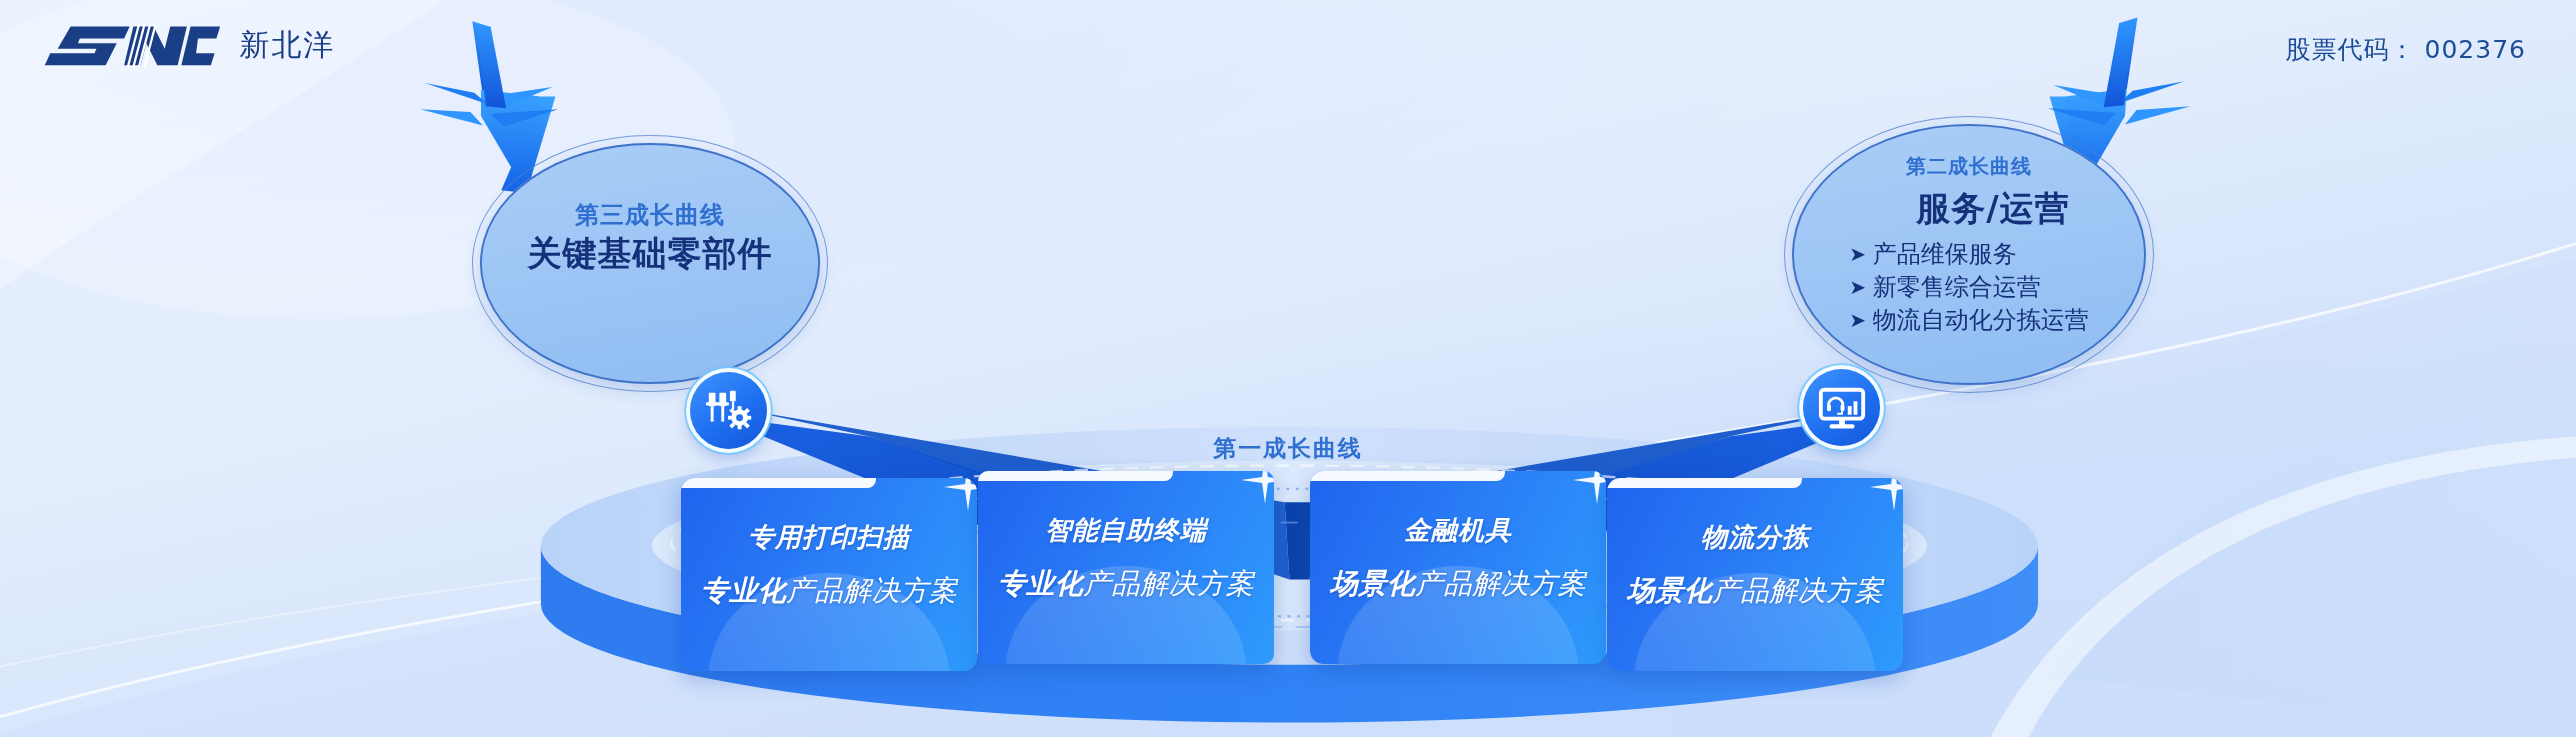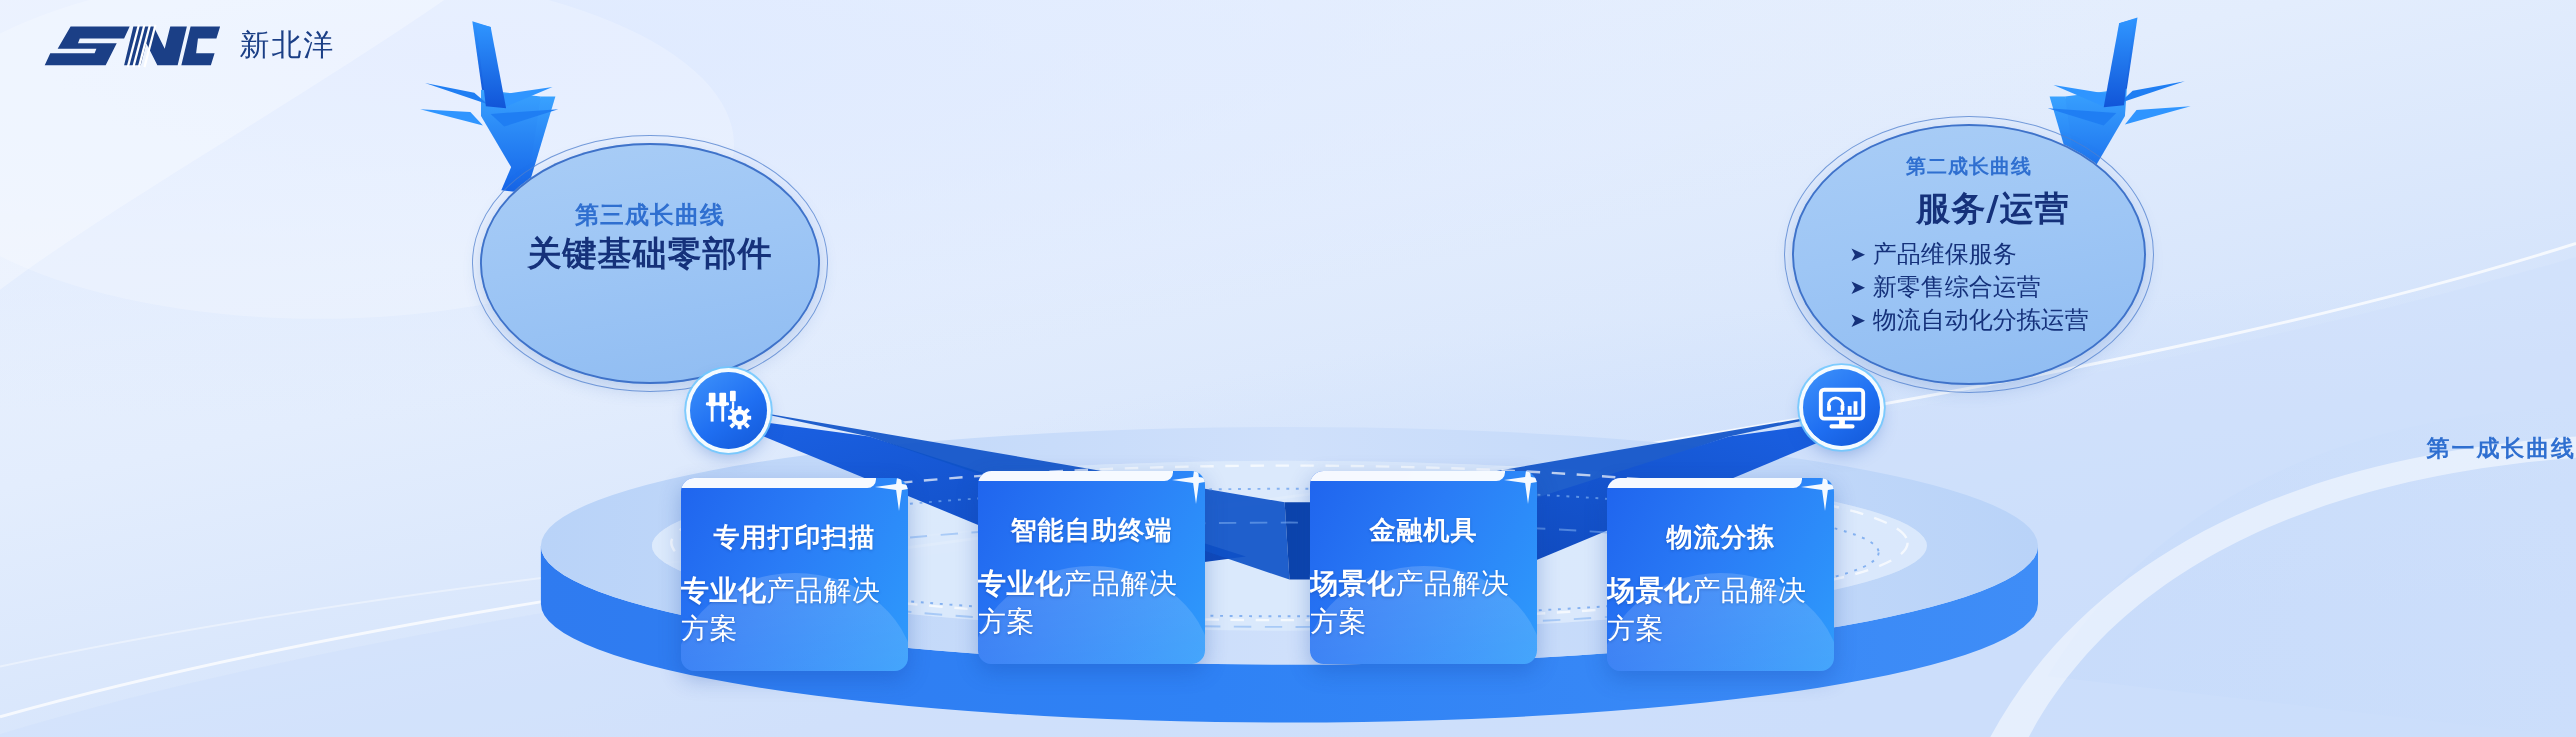--- a/index.html
+++ b/index.html
@@ -69,24 +69,25 @@
     background:linear-gradient(145deg,#3f93fb 0%,#1f6ff2 55%,#1257d6 100%);
     box-shadow:0 0 0 3.9px rgba(255,255,255,.92), 0 0 0 5.8px rgba(110,200,255,.85),
                0 7.7px 17.4px rgba(23,78,180,.35);
     display:flex;align-items:center;justify-content:center;
   }
   #icon-left{left:690px;top:372px;}
   #icon-right{left:1803px;top:369px;}
 
   
   .card{
-    position:absolute;width:227px;height:193px;border-radius:13.5px;
+    position:absolute;width:296px;height:193px;border-radius:13.5px;
     background:linear-gradient(118deg,#1f64ee 0%,#2a7cf6 45%,#2e9bfc 100%);
     box-shadow:0 7.7px 21px rgba(20,70,170,.30);
     overflow:hidden;
+    font-style:italic;
   }
   .card::before{ 
     content:"";position:absolute;left:-7.7px;top:-7.7px;width:203px;height:17.4px;
     background:#ffffff;border-radius:8.7px;transform:rotate(0deg);opacity:.96;
   }
   .card-inner{position:absolute;inset:0;display:flex;flex-direction:column;
     align-items:center;justify-content:flex-start;padding-top:42px;}
   .card-arc{
     position:absolute;left:50%;bottom:-114px;transform:translateX(-50%);
     width:241px;height:212px;border-radius:50%;
@@ -101,21 +102,21 @@
     position:relative;z-index:2;color:#ffffff;font-size:28px;font-weight:500;
     margin-top:17.4px;letter-spacing:0.5px;
     font-family:"DejaVu Sans","Liberation Sans",sans-serif;
     text-shadow:0 1px 2.9px rgba(10,50,130,.35);
   }
   .card-desc b{font-weight:800;}
   .glint{position:absolute;z-index:3;pointer-events:none;}
 
   
   #first-curve-label{
-    position:absolute;left:0;right:0;top:433px;text-align:right;
+    position:absolute;left:0;right:0;top:433px;text-align:center;
     color:#2f6fd0;font-size:23px;font-weight:700;letter-spacing:1.9px;
     font-family:"DejaVu Sans","Liberation Sans",sans-serif;
   }
 </style>
 </head>
 <body>
 
 <div id="stage">
 
   <svg class="bgsvg" viewBox="0 0 2667 764" preserveAspectRatio="none">
@@ -223,20 +224,21 @@
       <g stroke="#ffffff" stroke-width="2.4">
         <line x1="108" y1="4" x2="96" y2="50"></line>
           <line x1="114" y1="4" x2="102" y2="50"></line>
         <line x1="120" y1="4" x2="108" y2="50"></line>
           <line x1="126" y1="4" x2="114" y2="50"></line>
       </g>
     </svg>
     <div class="logo-cn">新北洋</div>
   </div>
 
+  <div class="stock-code">股票代码： 002376</div>
 
   <div class="bubble" id="bubble-left">
     <div class="bubble-sub">第三成长曲线</div>
     <div class="bubble-title">关键基础零部件</div>
   </div>
 
   <div class="bubble" id="bubble-right">
     <div class="bubble-sub">第二成长曲线</div>
     <div class="bubble-title">服务/运营</div>
     <div class="bullets" id="second-curve-bullets">
@@ -299,21 +301,21 @@
       <div class="card" style="left: 681px; top: 478px;">
         <div class="card-arc"></div>
         <div class="card-inner">
           <div class="card-title">专用打印扫描</div>
           <div class="card-desc"><b>专业化</b><span>产品解决方案</span></div>
         </div>
         <svg class="glint" width="52" height="52" style="right:-17.4px;top:-17.4px;" viewBox="0 0 54 54">
           <path d="M27 2 L30 24 L52 27 L30 30 L27 52 L24 30 L2 27 L24 24 Z" fill="#ffffff" opacity=".95"></path>
         </svg>
       </div>
-      <div class="card" style="left: 978px; top: 471px;">
+      <div class="card" style="left: 978px; top: 471px; border-radius: 10px;">
         <div class="card-arc"></div>
         <div class="card-inner">
           <div class="card-title">智能自助终端</div>
           <div class="card-desc"><b>专业化</b><span>产品解决方案</span></div>
         </div>
         <svg class="glint" width="52" height="52" style="right:-17.4px;top:-17.4px;" viewBox="0 0 54 54">
           <path d="M27 2 L30 24 L52 27 L30 30 L27 52 L24 30 L2 27 L24 24 Z" fill="#ffffff" opacity=".95"></path>
         </svg>
       </div>
       <div class="card" style="left: 1310px; top: 471px;">

